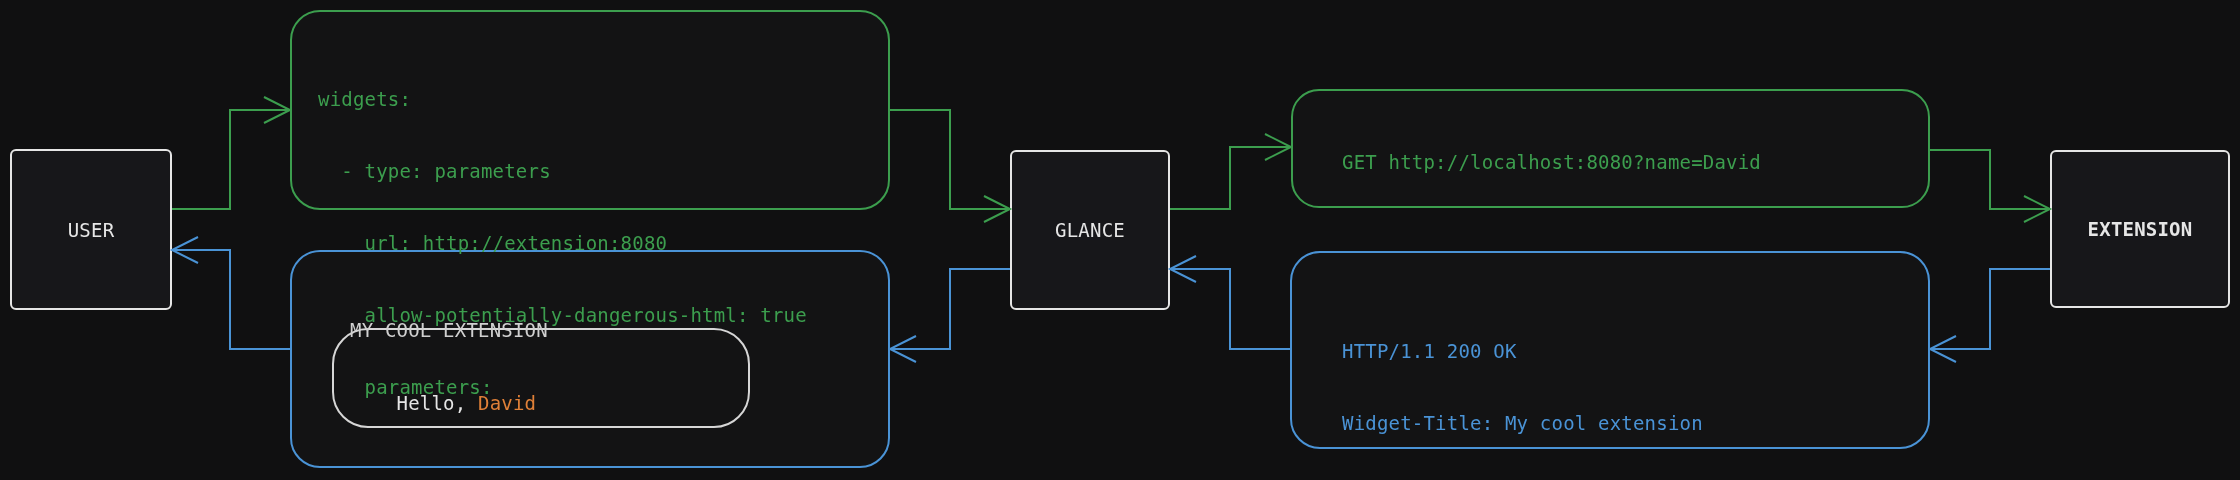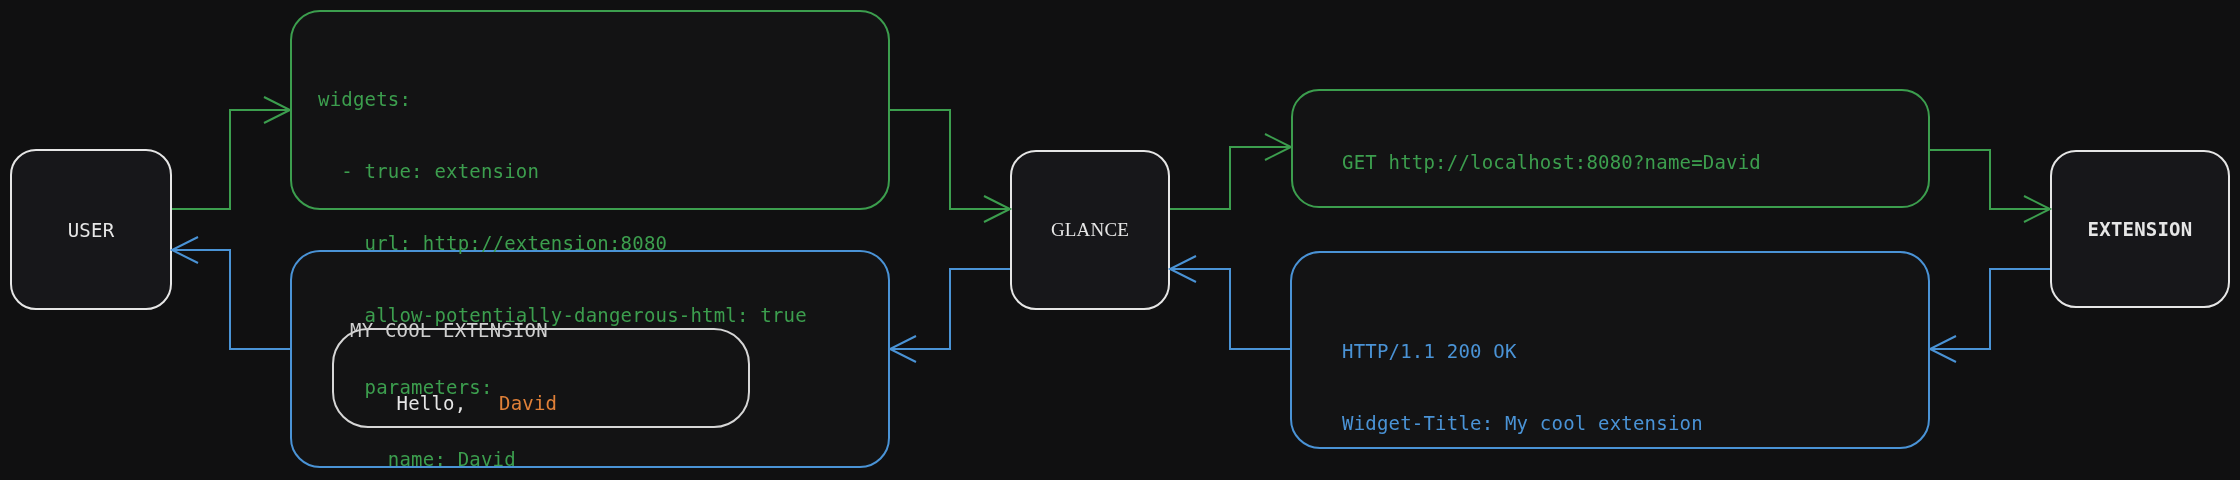--- a/index.html
+++ b/index.html
@@ -6,48 +6,48 @@
     --background:#101011; --node-fill:#17171a; --box-fill:#131314;
     --green:#3c9e4e; --blue:#4a93d6; --white:#e6e6e6; --gray:#d0d0d0;
     --orange:#e08038; --inner-border:#d6d6d6;
   }
   *{box-sizing:border-box;margin:0;padding:0}
   html,body{background:var(--background);}
   body{width:2240px;height:480px;position:relative;overflow:hidden;
        font-family:"DejaVu Sans Mono", monospace;}
   .stage{position:absolute;left:0;top:0;width:2240px;height:480px;}
   .box{position:absolute;border:2px solid;background:var(--box-fill);}
-  .node{border-color:var(--white);border-radius:26px;background:var(--node-fill);
+  .node{border-color:var(--white);border-radius:6px;background:var(--node-fill);
         display:flex;align-items:center;justify-content:center;}
   .node .lbl{color:var(--white);font-size:19px;letter-spacing:.2px;}
   .g-box{border-color:var(--green);border-radius:30px;}
   .b-box{border-color:var(--blue);border-radius:30px;}
   .inner-box{border-color:var(--inner-border);border-radius:36px;background:transparent;}
   .code{position:absolute;font-size:19px;line-height:24px;letter-spacing:.2px;
         white-space:pre;z-index:3;}
   .code.green{color:var(--green);}
   .code.blue{color:var(--blue);}
   .code.gray{color:var(--gray);margin-top:28px;}
   .code.white{color:var(--white);}
-  .orange{color:var(--orange);margin-left:21px;}
+  .orange{color:var(--orange);}
   #edges{position:absolute;left:0;top:0;z-index:2;}
   #edges path{fill:none;stroke-width:2px;stroke-linejoin:miter;stroke-linecap:butt;}
   #edges .eg{stroke:var(--green);}
   #edges .eb{stroke:var(--blue);}
 </style>
 </head>
 <body>
 
 <div class="stage">
 
   <div class="box node" style="left:10px;top:149px;width:162px;height:161px;">
     <span class="lbl">USER</span>
   </div>
 
-  <div class="box node" style="left:1010px;top:150px;width:160px;height:160px;font-family:Liberation Serif, serif;">
+  <div class="box node" style="left:1010px;top:150px;width:160px;height:160px;">
     <span class="lbl">GLANCE</span>
   </div>
 
   <div class="box node" style="left:2050px;top:150px;width:180px;height:158px;font-weight:bold;">
     <span class="lbl">EXTENSION</span>
   </div>
 
   <div class="box g-box" style="left:290px;top:10px;width:600px;height:200px;"></div>
 
   <div class="box g-box" style="left:1291px;top:89px;width:639px;height:119px;border-radius:28px;"></div>
@@ -74,25 +74,24 @@
     <path class="eb" d="M1290,349 H1230 V269 H1172"></path>
     <path class="eb" d="M1196,256 L1170,269 L1196,282"></path>
     <path class="eb" d="M1010,269 H950 V349 H892"></path>
     <path class="eb" d="M916,336 L890,349 L916,362"></path>
     <path class="eb" d="M290,349 H230 V250 H174"></path>
     <path class="eb" d="M198,237 L172,250 L198,263"></path>
   </svg>
 
   <div class="code green" style="left:318px;top:39px;">
     <div>widgets:</div>
-    <div>  - true: extension</div>
+    <div>  - type: parameters</div>
     <div>    url: http://extension:8080</div>
     <div>    allow-potentially-dangerous-html: true</div>
     <div>    parameters:</div>
-    <div>      name: David</div>
   </div>
 
   <div class="code green" style="left:1342px;top:150px;">GET http://localhost:8080?name=David</div>
 
   <div class="code blue" style="left:1342px;top:291px;">
     <div>HTTP/1.1 200 OK</div>
     <div>Widget-Title: My cool extension</div>
     
     <div></div>
     

